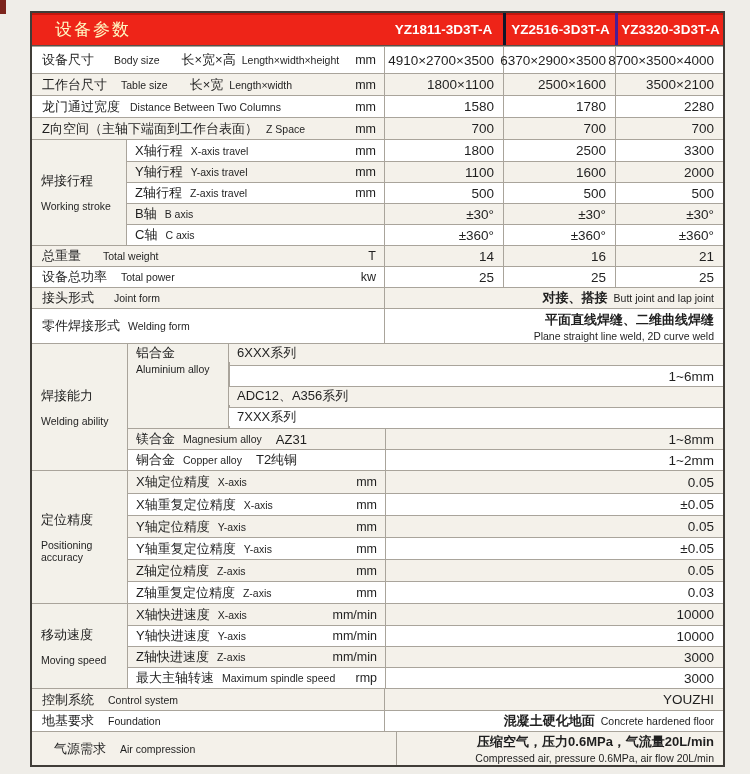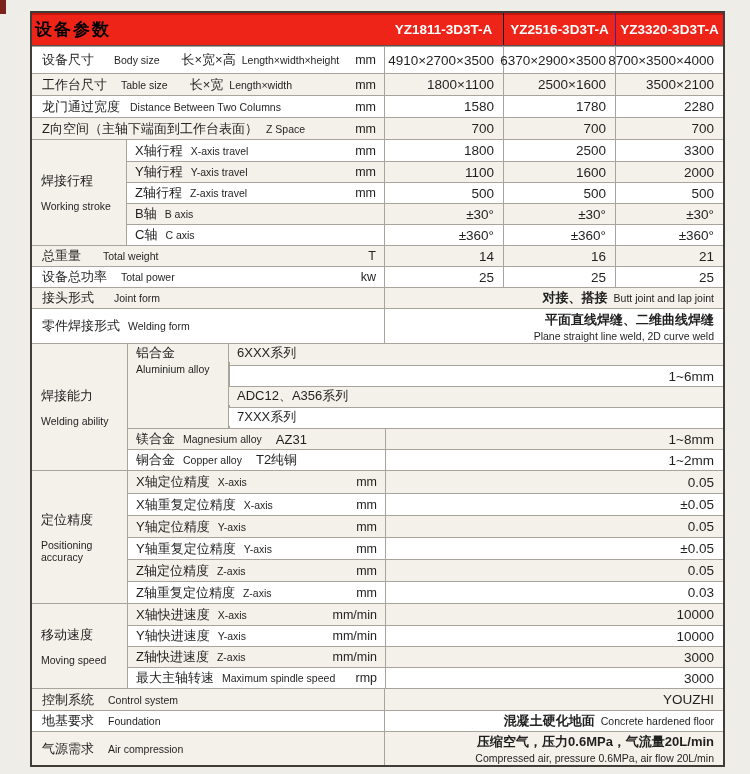--- a/index.html
+++ b/index.html
@@ -16,31 +16,31 @@
     position: absolute; left: 30px; top: 11px; width: 695px;
     background: #fff; border: 2px solid #403d38;
   }
 
   
   .hdr {
     display: flex; align-items: center; height: 33px;
     background: #ee2418; box-shadow: inset 0 2px 0 #c5150c;
     border-bottom: 1px solid #5a4f49;
   }
-  .hdr-title { width: 352px; padding-left: 3px; font-size: 17px; font-weight: 700; color: #000000; letter-spacing: 2px; }
+  .hdr-title { width: 352px; padding-left: 23px; font-size: 17px; font-weight: 400; color: #fef9c3; letter-spacing: 2px; }
   .hdr-m { height: 100%; display: flex; align-items: center; justify-content: center; color: #fff; font-weight: 700; font-size: 13.5px; }
   .m1 { width: 119px; }
-  .m2 { width: 112px; border-left: 1px solid #0f172a; }
-  .m3 { width: 108px; border-left: 1px solid #4c1d95; }
+  .m2 { width: 112px; border-left: 3px solid #0f172a; }
+  .m3 { width: 108px; border-left: 3px solid #4c1d95; }
 
   
   .row { display: flex; border-top: 1px solid #a9a49b; }
   .s0 { background: #ffffff; }
   .s1 { background: #f4f1ea; }
-  .h27 { height: 27px; } .h22 { height: 22px; } .h21 { height: 21px; } .h35 { height: 35px; } .h34 { height: 34px; }
+  .h27 { height: 27px; } .h22 { height: 22px; } .h21 { height: 21px; } .h35 { height: 35px; } .h34 { height: 34px; padding-left: 12px; }
 
   .cl { width: 352px; display: flex; align-items: center; padding: 0 8px 0 10px; }
   .v  { border-left: 1px solid #a9a49b; display: flex; align-items: center; justify-content: flex-end; padding-right: 9px; font-size: 13.5px; padding-left: 36px; }
   .v1 { width: 119px; } .v2 { width: 112px; } .v3 { width: 108px; }
   .vm { flex: 1; border-left: 1px solid #a9a49b; display: flex; align-items: center; justify-content: flex-end; padding-right: 9px; font-size: 13.5px; }
   .vm2 { flex: 1; border-left: 1px solid #a9a49b; display: flex; flex-direction: column; align-items: flex-end; justify-content: center; padding-right: 9px; }
 
   .zh { font-size: 13px; font-weight: 400; white-space: nowrap; }
   .en { font-size: 10.5px; white-space: nowrap; }
   .unit { margin-left: auto; font-size: 12.5px; padding-left: 6px; }

